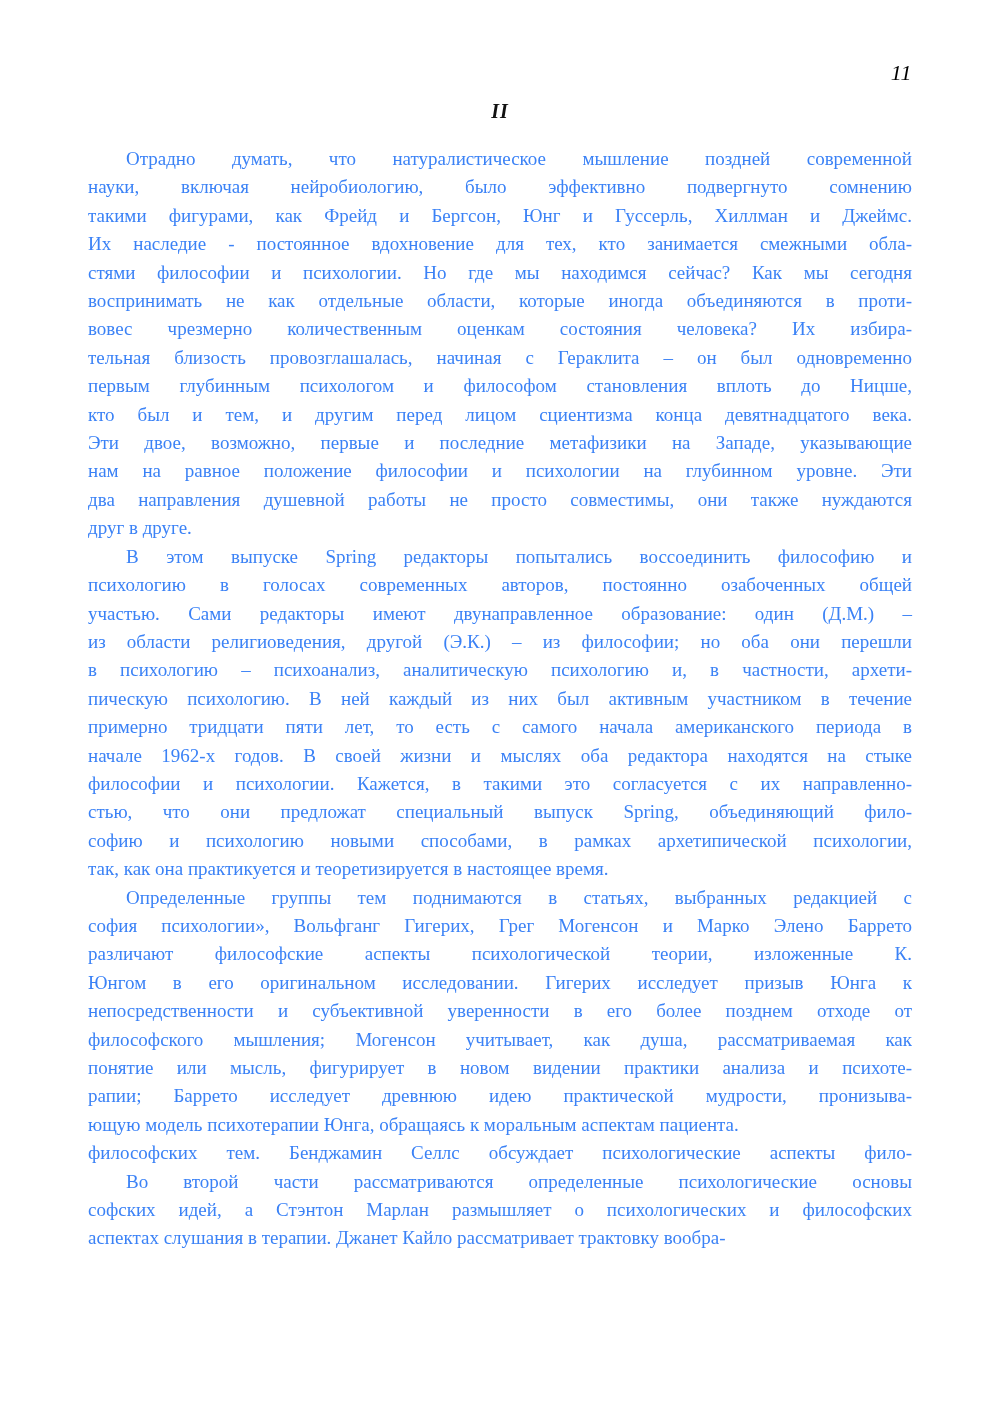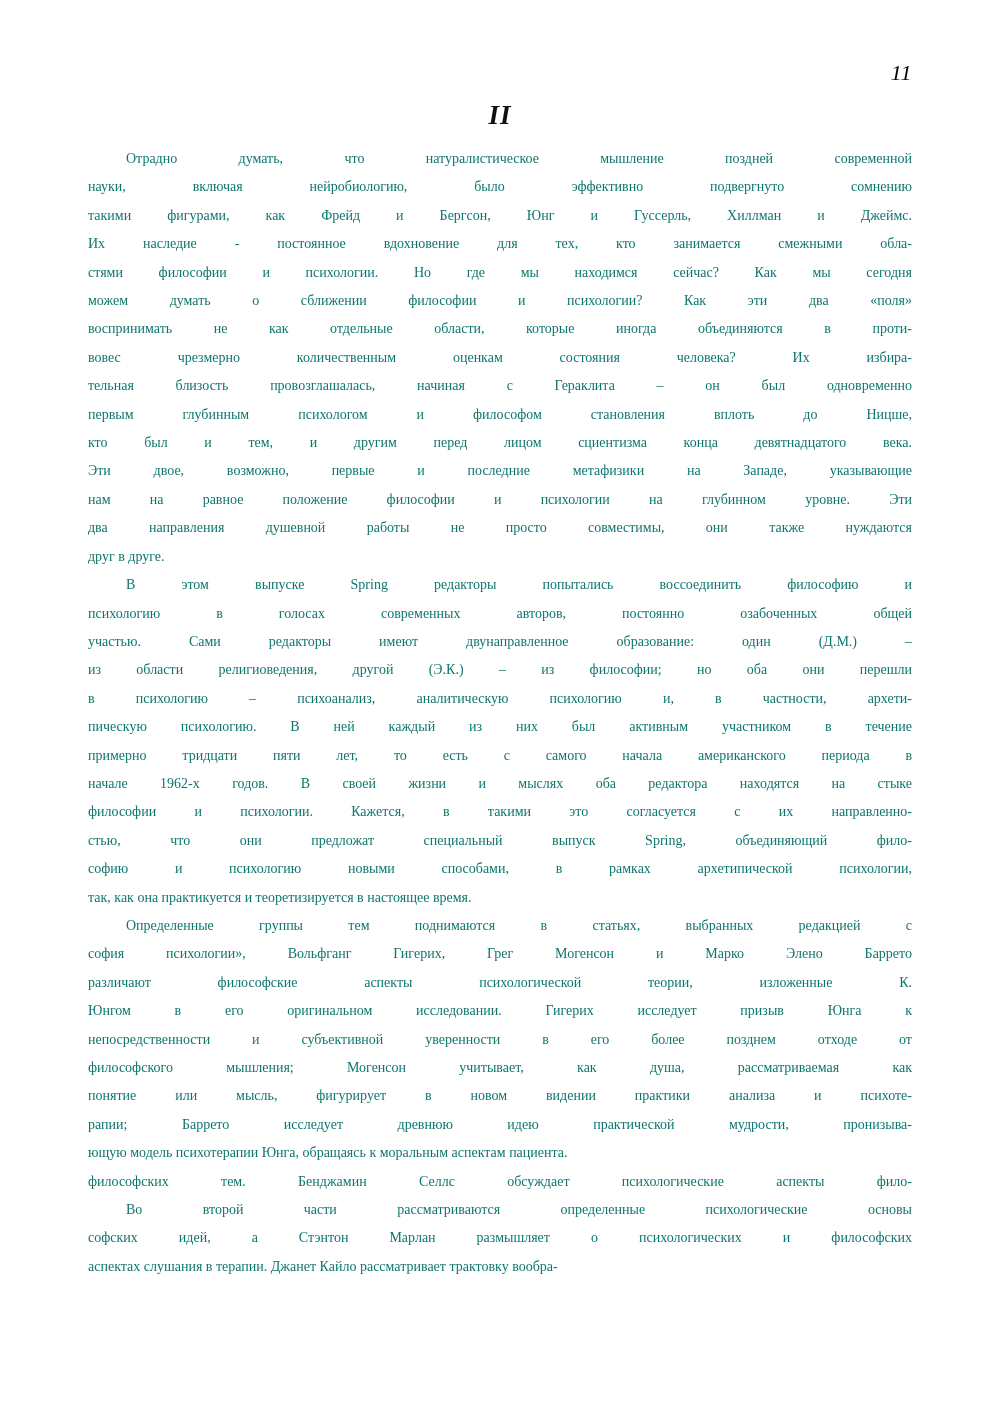--- a/index.html
+++ b/index.html
@@ -35,35 +35,35 @@
   
   .section-heading {
     position: absolute;
     top: 100px;
     left: 88px;
     width: 824px;
     text-align: center;
     font-family: "Liberation Serif", "DejaVu Serif", serif;
     font-weight: bold;
     font-style: italic;
-    font-size: 27px;
+    font-size: 20px;
     color: #111111;
     letter-spacing: 1px;
   }
 
   
   .body-column {
     position: absolute;
     top: 145px;
     left: 88px;
     width: 824px;
     font-family: "Liberation Serif", "DejaVu Serif", serif;
-    font-size: 14px;
+    font-size: 19px;
     line-height: 28.4px;
-    color: #0f766e;
+    color: #3b82f6;
     text-align: justify;
     text-justify: inter-word;
     -webkit-hyphens: none;
     hyphens: none;
   }
 
   .body-column p {
     margin: 0;
     text-indent: 38px;
     text-align: justify;
@@ -93,21 +93,20 @@
 
   <div class="section-heading">II</div>
 
   <div class="body-column">
       <p>
         <span class="tl first">Отрадно думать, что натуралистическое мышление поздней современной</span>
         <span class="tl">науки, включая нейробиологию, было эффективно подвергнуто сомнению</span>
         <span class="tl">такими фигурами, как Фрейд и Бергсон, Юнг и Гуссерль, Хиллман и Джеймс.</span>
         <span class="tl">Их наследие - постоянное вдохновение для тех, кто занимается смежными обла-</span>
         <span class="tl">стями философии и психологии. Но где мы находимся сейчас? Как мы сегодня</span>
-        <span class="tl">можем думать о сближении философии и психологии? Как эти два «поля»</span>
         <span class="tl">воспринимать не как отдельные области, которые иногда объединяются в проти-</span>
         <span class="tl">вовес чрезмерно количественным оценкам состояния человека? Их избира-</span>
         <span class="tl">тельная близость провозглашалась, начиная с Гераклита – он был одновременно</span>
         <span class="tl">первым глубинным психологом и философом становления вплоть до Ницше,</span>
         <span class="tl">кто был и тем, и другим перед лицом сциентизма конца девятнадцатого века.</span>
         <span class="tl">Эти двое, возможно, первые и последние метафизики на Западе, указывающие</span>
         <span class="tl">нам на равное положение философии и психологии на глубинном уровне. Эти</span>
         <span class="tl">два направления душевной работы не просто совместимы, они также нуждаются</span>
         <span class="tl last">друг в друге.</span>
       </p>

